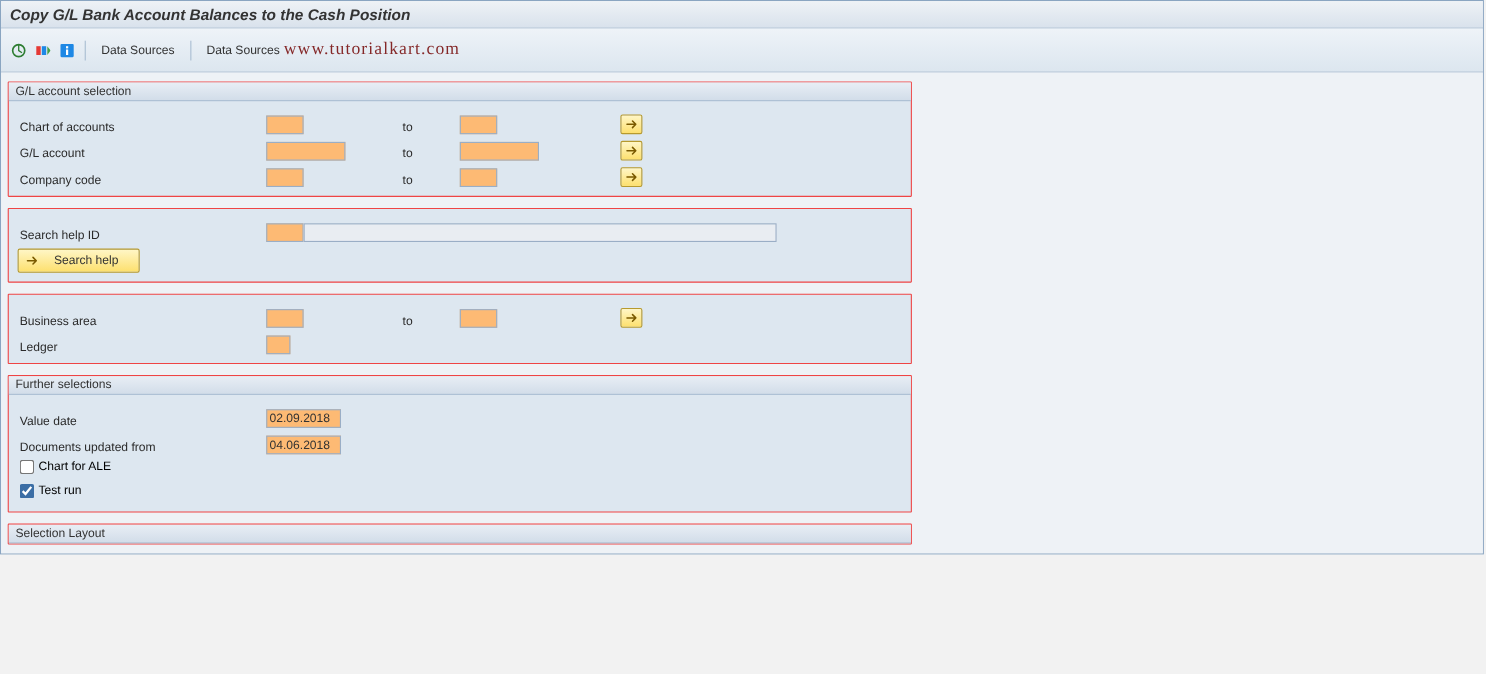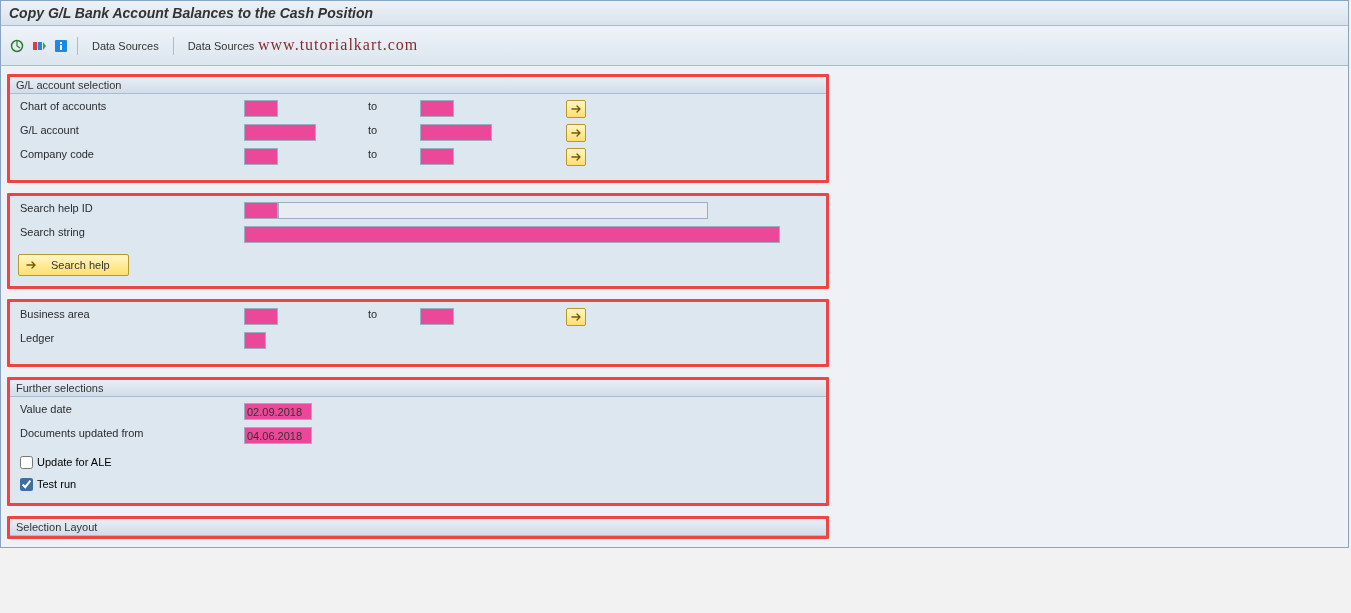--- a/index.html
+++ b/index.html
@@ -51,37 +51,37 @@
     }
     .content {
       padding: 8px 6px;
       background: #eef2f6;
       display: flex;
       flex-direction: column;
       gap: 10px;
     }
     .group {
       width: 822px;
-      border: 3px solid #ef4444;
+      border: 1px solid #ef4444;
       background: #dde7f0;
       border-radius: 1px;
     }
     .group-header {
       background: linear-gradient(to bottom, #e8eef5, #d2dde9);
       border-bottom: 1px solid #a9bdd2;
       padding: 2px 6px;
       color: #333;
       font-size: 11px;
     }
     .group-body {
       padding: 6px 8px 8px 8px;
     }
     .row {
       display: flex;
-      align-items: flex-start;
+      align-items: flex-end;
       height: 24px;
     }
     .label {
       width: 226px;
       color: #2b2b2b;
       padding-left: 2px;
     }
     .field-cell {
       width: 120px;
       display:flex;
@@ -97,21 +97,21 @@
       width: 120px;
       display:flex;
       align-items:center;
     }
     .mopt-cell {
       width: 50px;
       padding-left: 26px;
     }
     input[type=text] {
       border: 1px solid #9aaec6;
-      background: #ec4899;
+      background: #fdba74;
       height: 17px;
       font-size: 11px;
       padding: 0 2px;
       color: #333;
     }
     input[readonly]{
       background:#e9edf2;
     }
     .w-small { width: 34px; }
     .w-med   { width: 72px; }
@@ -252,24 +252,20 @@
       </div>
     </div>
 
     <div class="group">
       <div class="group-body">
         <div class="row">
           <div class="label">Search help ID</div>
           <div style="flex:0 0 34px;"><input type="text" class="w-small" style=""></div>
           <div><input type="text" readonly="" class="w-shid" value="" style=""></div>
         </div>
-        <div class="row">
-          <div class="label">Search string</div>
-          <div><input type="text" class="w-str" value="" style=""></div>
-        </div>
         <div class="row" style="margin-top:4px;">
           <span class="search-btn">
             <svg width="12" height="10">
                 <path d="M2 5 L10 5 M7 2 L10 5 L7 8" stroke="#7a5a00" stroke-width="1.4" fill="none" stroke-linecap="round" stroke-linejoin="round"></path>
               </svg>
             <span>Search help</span>
           </span>
         </div>
       </div>
     </div>
@@ -306,21 +302,21 @@
         <div class="row">
           <div class="label">Value date</div>
           <div><input type="text" class="w-date" value="02.09.2018" style=""></div>
         </div>
         <div class="row">
           <div class="label">Documents updated from</div>
           <div><input type="text" class="w-date" value="04.06.2018" style=""></div>
         </div>
         <div class="chk-row">
           <input type="checkbox" id="ale" style="">
-          <label for="ale">Update for ALE</label>
+          <label for="ale">Chart for ALE</label>
         </div>
         <div class="chk-row">
           <input type="checkbox" id="test" checked="" style="">
           <label for="test">Test run</label>
         </div>
       </div>
     </div>
 
     <div class="group">
       <div class="group-header">Selection Layout</div>

